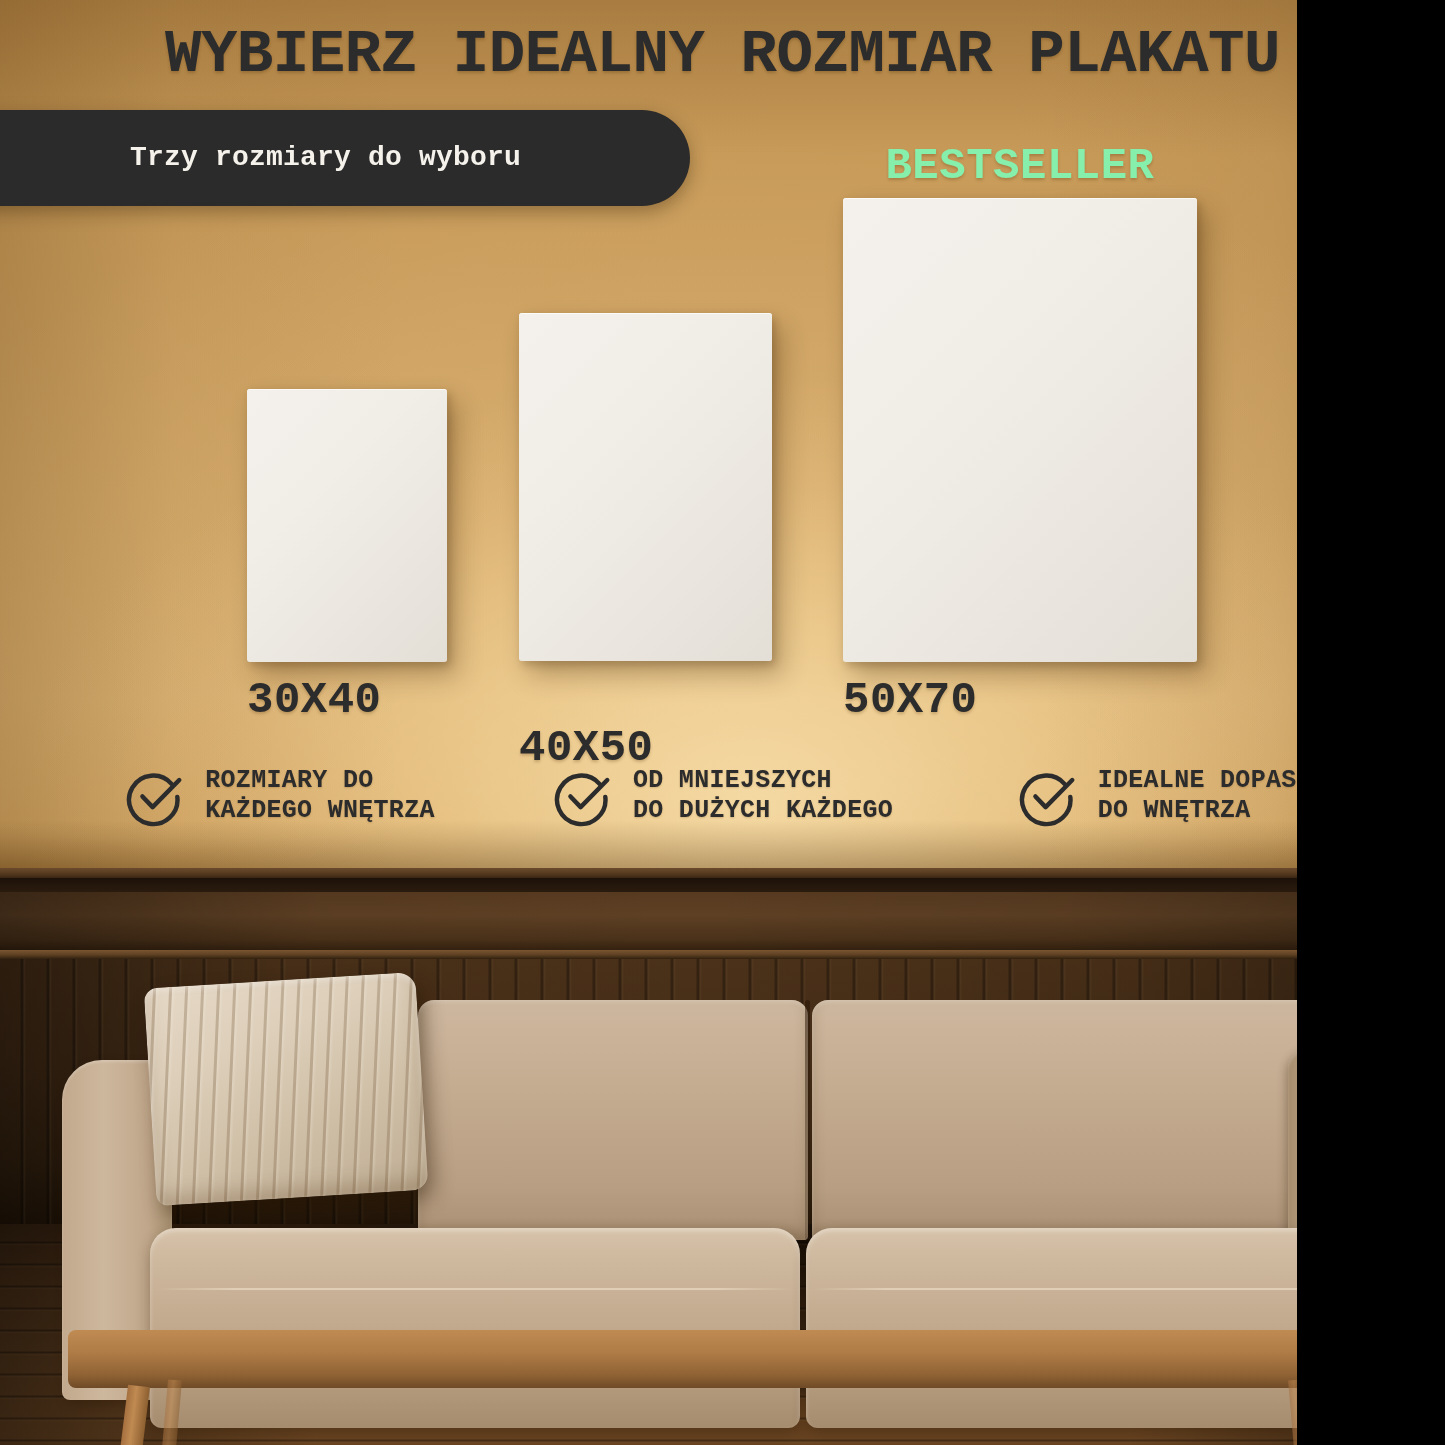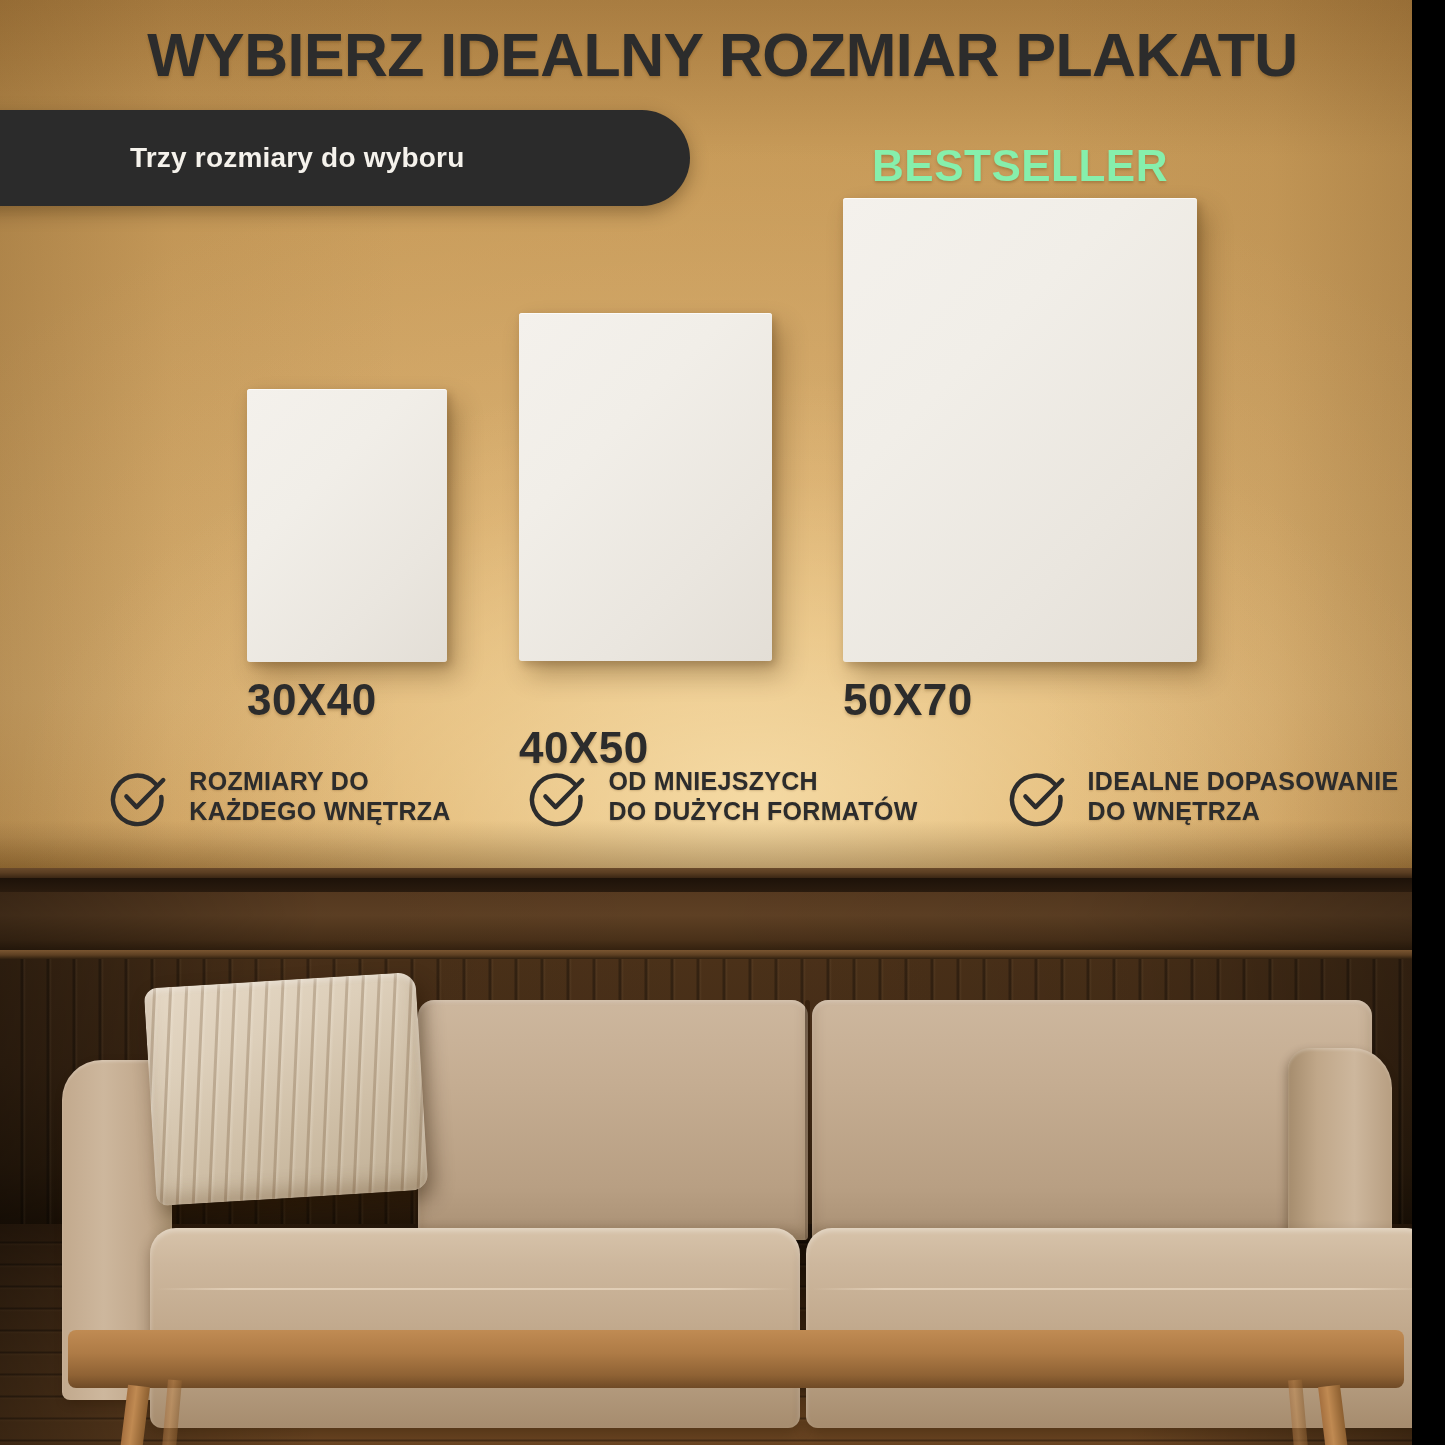--- a/index.html
+++ b/index.html
@@ -1,23 +1,23 @@
 <!DOCTYPE html>
 <html lang="pl"><head>
 <meta charset="utf-8">
 <title>Wybierz idealny rozmiar plakatu</title>
 <style>
   html,body{margin:0;padding:0;background:#000;}
   *{box-sizing:border-box;}
 
   .stage{
     position:relative;
-    width:1412px;height:1445px;
+    width:1297px;height:1445px;
     overflow:hidden;
-    font-family:Liberation Sans, sans-serif;
+    font-family:Liberation Mono, monospace;
     background:#2a1a0d;
   }
 
   
   .wall{
     position:absolute;left:0;top:0;width:1445px;height:872px;
     background:
       radial-gradient(ellipse 900px 520px at 52% 92%,
         rgba(255,233,182,0.72) 0%,
         rgba(255,226,166,0.42) 34%,
@@ -318,21 +318,21 @@
     <div class="feature-text">ROZMIARY DO
 KAŻDEGO WNĘTRZA</div>
   </div>
 
   <div class="feature f2">
     <svg class="check-icon" viewBox="0 0 64 64">
       <path d="M48 19.5 A25 25 0 1 0 54 33" fill="none" stroke="#2c2c2c" stroke-width="4.6" stroke-linecap="round"></path>
       <path d="M18 32.5 L28.5 43.5 L56 15.5" fill="none" stroke="#2c2c2c" stroke-width="4.6" stroke-linecap="round" stroke-linejoin="round"></path>
     </svg>
     <div class="feature-text">OD MNIEJSZYCH
-DO DUŻYCH FORMATÓW</div>
+DO DUŻYCH KAŻDEGO</div>
   </div>
 
   <div class="feature f3">
     <svg class="check-icon" viewBox="0 0 64 64">
       <path d="M48 19.5 A25 25 0 1 0 54 33" fill="none" stroke="#2c2c2c" stroke-width="4.6" stroke-linecap="round"></path>
       <path d="M18 32.5 L28.5 43.5 L56 15.5" fill="none" stroke="#2c2c2c" stroke-width="4.6" stroke-linecap="round" stroke-linejoin="round"></path>
     </svg>
     <div class="feature-text">IDEALNE DOPASOWANIE
 DO WNĘTRZA</div>
   </div>

